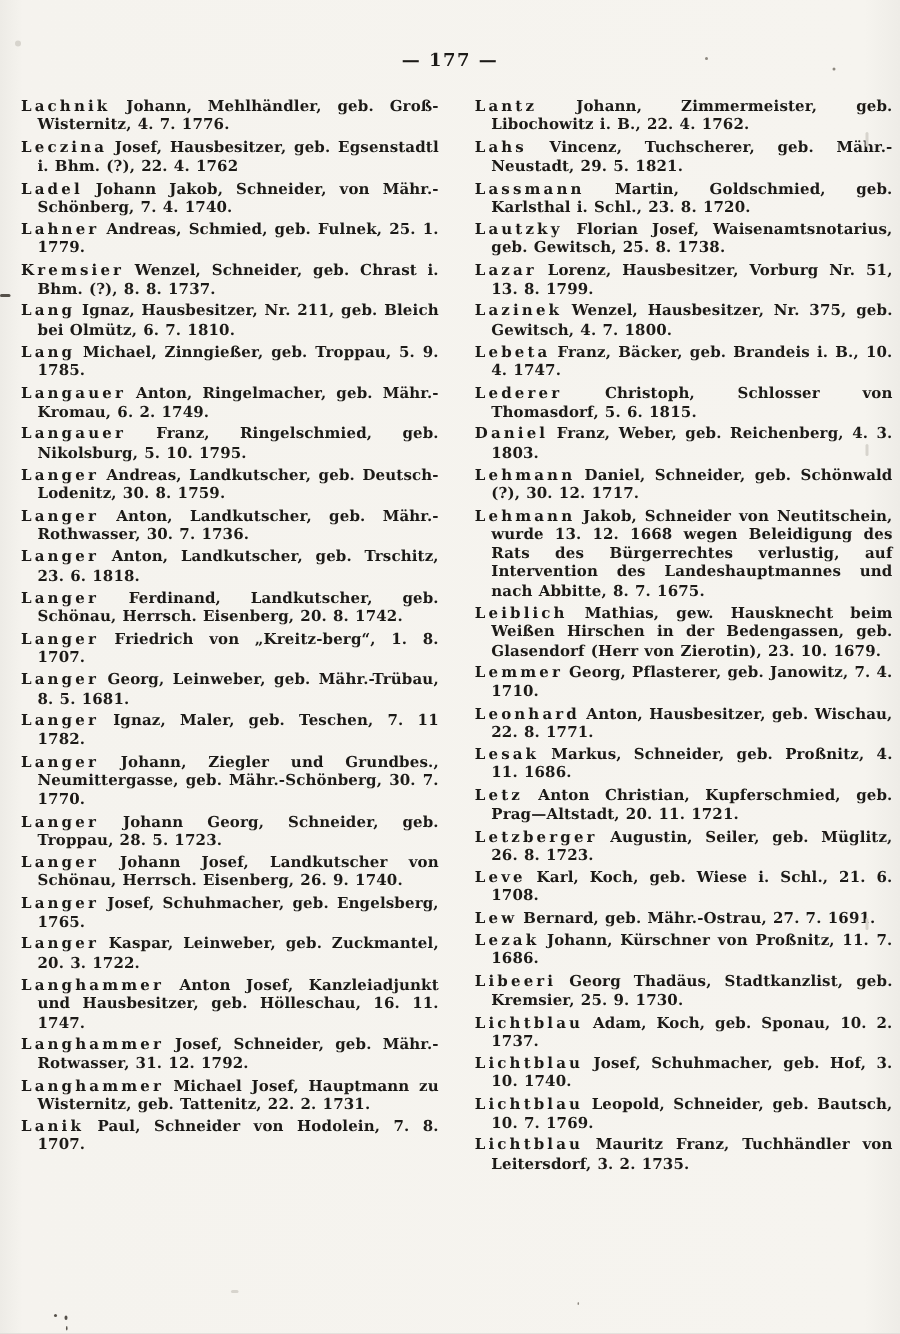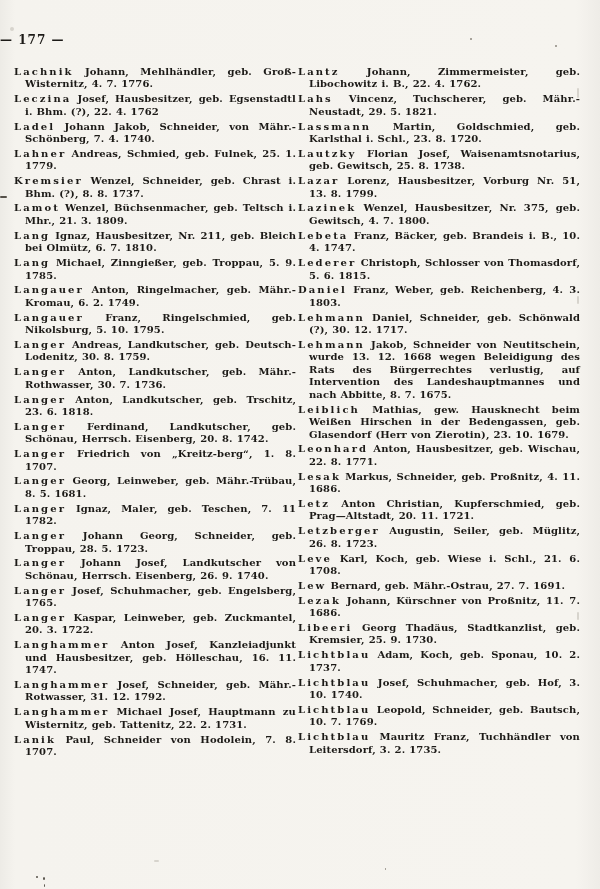--- a/index.html
+++ b/index.html
@@ -7,26 +7,26 @@
     position:relative;
     width:600px;height:889px;
     margin:0 auto;
     background:linear-gradient(90deg,#edebe6 0,#f5f3ee 2.5%,#f6f4ef 96%,#eeece7 100%);
     overflow:hidden;
     font-family:"DejaVu Serif","Liberation Serif",serif;
     color:#1c1a17;
   }
   .pagenum{
     position:absolute;top:33px;left:0;width:100%;
-    text-align:left;
+    text-align:center;
     font-size:12px;font-weight:bold;letter-spacing:1px;
   }
   .cols{
     position:absolute;top:66px;left:14px;right:5px;
-    display:flex;gap:2px;
+    display:flex;gap:24px;
   }
   .col{width:282px;}
   .entry{
     margin:0 0 2.4px 0;
     font-size:10px;line-height:12.45px;
     font-weight:bold;
     text-align:justify;
     padding-left:11px;text-indent:-11px;
     word-spacing:0.5px;
   }
@@ -49,21 +49,20 @@
   <p class="entry"><span class="sn">Lachnik</span><span class="tx"> Johann, Mehlhändler, geb. Groß-Wisternitz, 4. 7. 1776.</span></p>
 
   <p class="entry"><span class="sn">Leczina</span><span class="tx"> Josef, Hausbesitzer, geb. Egsenstadtl i. Bhm. (?), 22. 4. 1762</span></p>
 
   <p class="entry"><span class="sn">Ladel</span><span class="tx"> Johann Jakob, Schneider, von Mähr.-Schönberg, 7. 4. 1740.</span></p>
 
   <p class="entry"><span class="sn">Lahner</span><span class="tx"> Andreas, Schmied, geb. Fulnek, 25. 1. 1779.</span></p>
 
   <p class="entry"><span class="sn">Kremsier</span><span class="tx"> Wenzel, Schneider, geb. Chrast i. Bhm. (?), 8. 8. 1737.</span></p>
 
-  <p class="entry"><span class="sn">Lamot</span><span class="tx"> Wenzel, Büchsenmacher, geb. Teltsch i. Mhr., 21. 3. 1809.</span></p>
 
 
   <p class="entry"><span class="sn">Lang</span><span class="tx"> Ignaz, Hausbesitzer, Nr. 211, geb. Bleich bei Olmütz, 6. 7. 1810.</span></p>
 
   <p class="entry"><span class="sn">Lang</span><span class="tx"> Michael, Zinngießer, geb. Troppau, 5. 9. 1785.</span></p>
 
   <p class="entry"><span class="sn">Langauer</span><span class="tx"> Anton, Ringelmacher, geb. Mähr.-Kromau, 6. 2. 1749.</span></p>
 
   <p class="entry"><span class="sn">Langauer</span><span class="tx"> Franz, Ringelschmied, geb. Nikolsburg, 5. 10. 1795.</span></p>
 
@@ -74,20 +73,21 @@
   <p class="entry"><span class="sn">Langer</span><span class="tx"> Anton, Landkutscher, geb. Trschitz, 23. 6. 1818.</span></p>
 
   <p class="entry"><span class="sn">Langer</span><span class="tx"> Ferdinand, Landkutscher, geb. Schönau, Herrsch. Eisenberg, 20. 8. 1742.</span></p>
 
   <p class="entry"><span class="sn">Langer</span><span class="tx"> Friedrich von „Kreitz-berg“, 1. 8. 1707.</span></p>
 
   <p class="entry"><span class="sn">Langer</span><span class="tx"> Georg, Leinweber, geb. Mähr.-Trübau, 8. 5. 1681.</span></p>
 
   <p class="entry"><span class="sn">Langer</span><span class="tx"> Ignaz, Maler, geb. Teschen, 7. 11 1782.</span></p>
 
+  <p class="entry"><span class="sn">Langer</span><span class="tx"> Johann, Ziegler und Grundbes., Neumittergasse, geb. Mähr.-Schönberg, 30. 7. 1770.</span></p>
 
   <p class="entry"><span class="sn">Langer</span><span class="tx"> Johann Georg, Schneider, geb. Troppau, 28. 5. 1723.</span></p>
 
   <p class="entry"><span class="sn">Langer</span><span class="tx"> Johann Josef, Landkutscher von Schönau, Herrsch. Eisenberg, 26. 9. 1740.</span></p>
 
   <p class="entry"><span class="sn">Langer</span><span class="tx"> Josef, Schuhmacher, geb. Engelsberg, 1765.</span></p>
 
   <p class="entry"><span class="sn">Langer</span><span class="tx"> Kaspar, Leinweber, geb. Zuckmantel, 20. 3. 1722.</span></p>
 
   <p class="entry"><span class="sn">Langhammer</span><span class="tx"> Anton Josef, Kanzleiadjunkt und Hausbesitzer, geb. Hölleschau, 16. 11. 1747.</span></p>
@@ -117,20 +117,21 @@
   <p class="entry"><span class="sn">Lederer</span><span class="tx"> Christoph, Schlosser von Thomasdorf, 5. 6. 1815.</span></p>
 
   <p class="entry"><span class="sn">Daniel</span><span class="tx"> Franz, Weber, geb. Reichenberg, 4. 3. 1803.</span></p>
 
   <p class="entry"><span class="sn">Lehmann</span><span class="tx"> Daniel, Schneider, geb. Schönwald (?), 30. 12. 1717.</span></p>
 
   <p class="entry"><span class="sn">Lehmann</span><span class="tx"> Jakob, Schneider von Neutitschein, wurde 13. 12. 1668 wegen Beleidigung des Rats des Bürgerrechtes verlustig, auf Intervention des Landeshauptmannes und nach Abbitte, 8. 7. 1675.</span></p>
 
   <p class="entry"><span class="sn">Leiblich</span><span class="tx"> Mathias, gew. Hausknecht beim Weißen Hirschen in der Bedengassen, geb. Glasendorf (Herr von Zierotin), 23. 10. 1679.</span></p>
 
+  <p class="entry"><span class="sn">Lemmer</span><span class="tx"> Georg, Pflasterer, geb. Janowitz, 7. 4. 1710.</span></p>
 
   <p class="entry"><span class="sn">Leonhard</span><span class="tx"> Anton, Hausbesitzer, geb. Wischau, 22. 8. 1771.</span></p>
 
   <p class="entry"><span class="sn">Lesak</span><span class="tx"> Markus, Schneider, geb. Proßnitz, 4. 11. 1686.</span></p>
 
   <p class="entry"><span class="sn">Letz</span><span class="tx"> Anton Christian, Kupferschmied, geb. Prag—Altstadt, 20. 11. 1721.</span></p>
 
   <p class="entry"><span class="sn">Letzberger</span><span class="tx"> Augustin, Seiler, geb. Müglitz, 26. 8. 1723.</span></p>
 
   <p class="entry"><span class="sn">Leve</span><span class="tx"> Karl, Koch, geb. Wiese i. Schl., 21. 6. 1708.</span></p>

